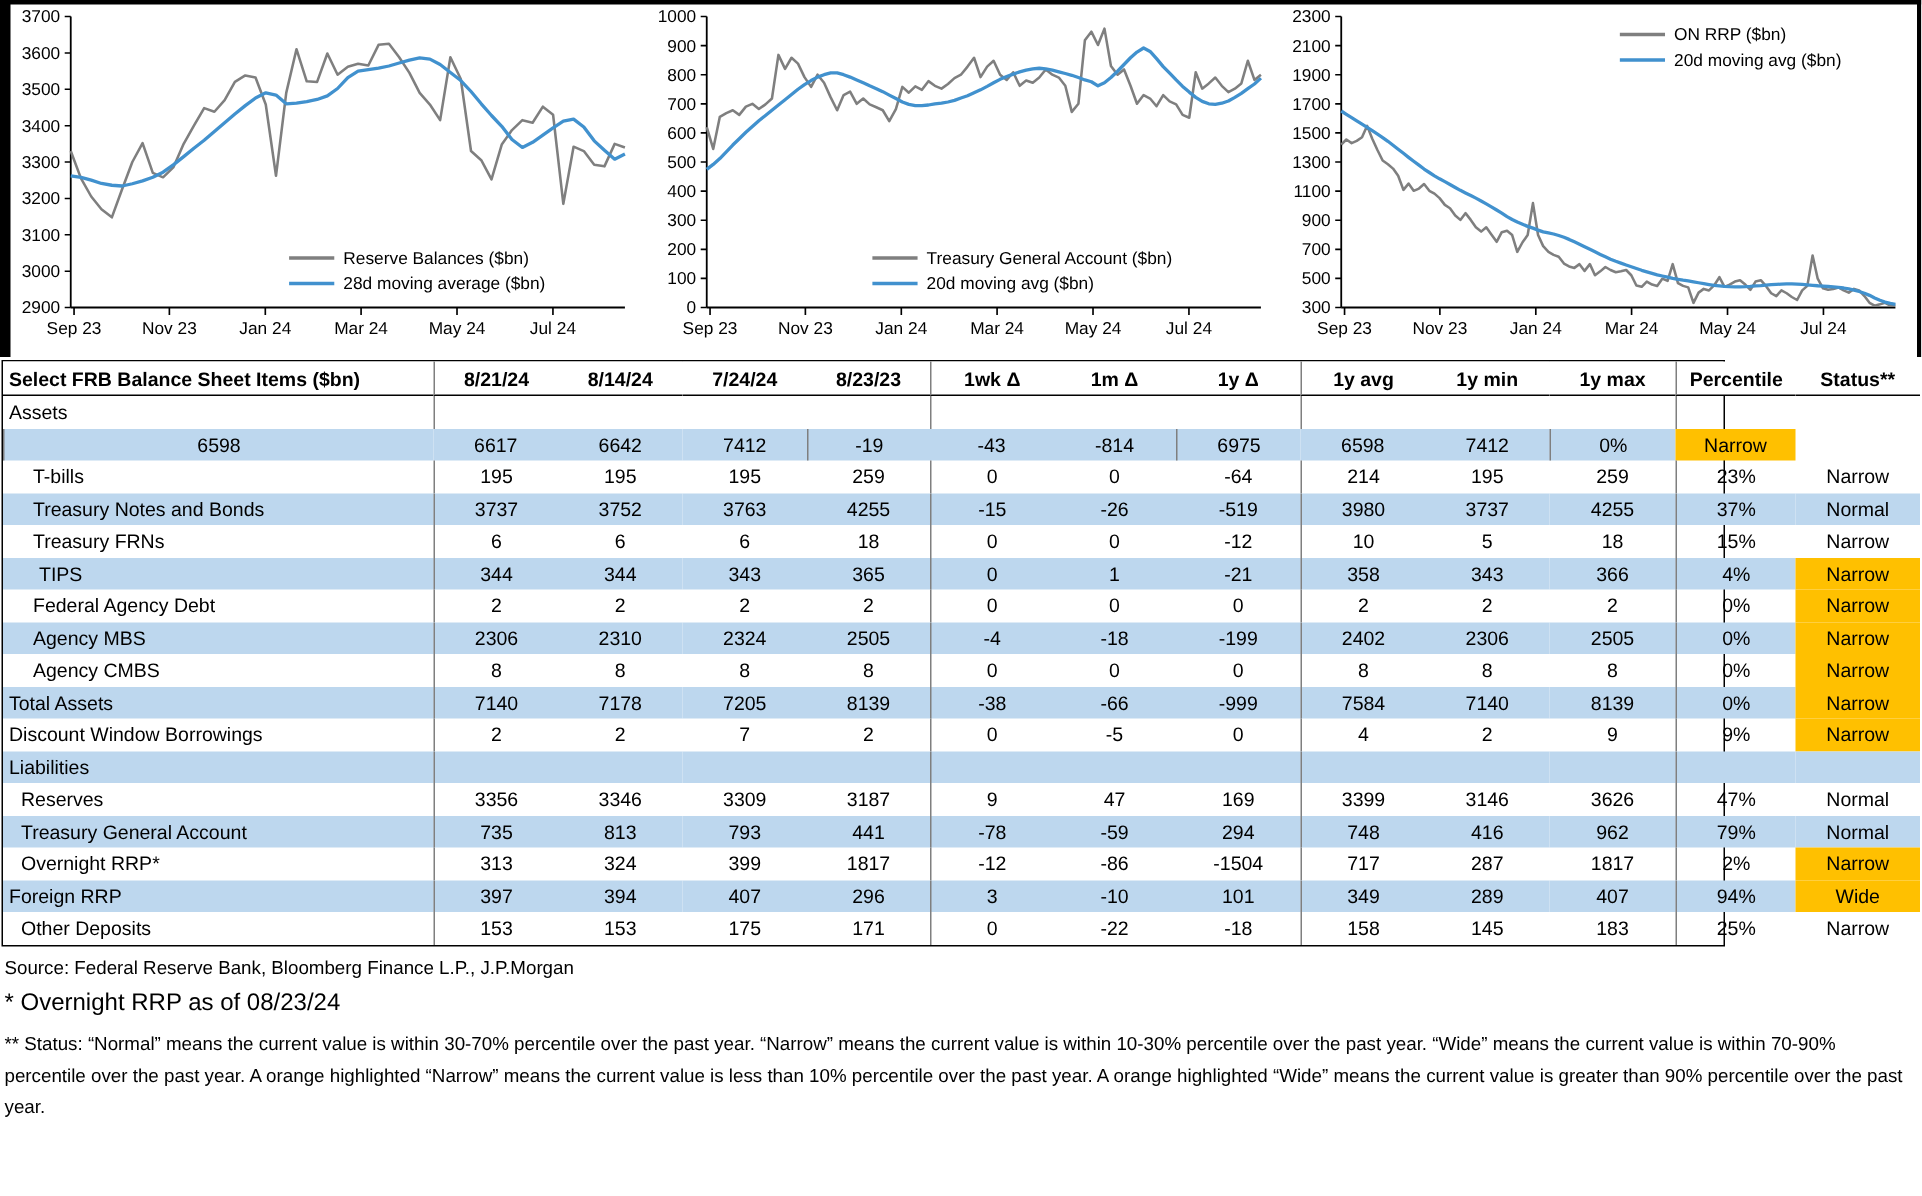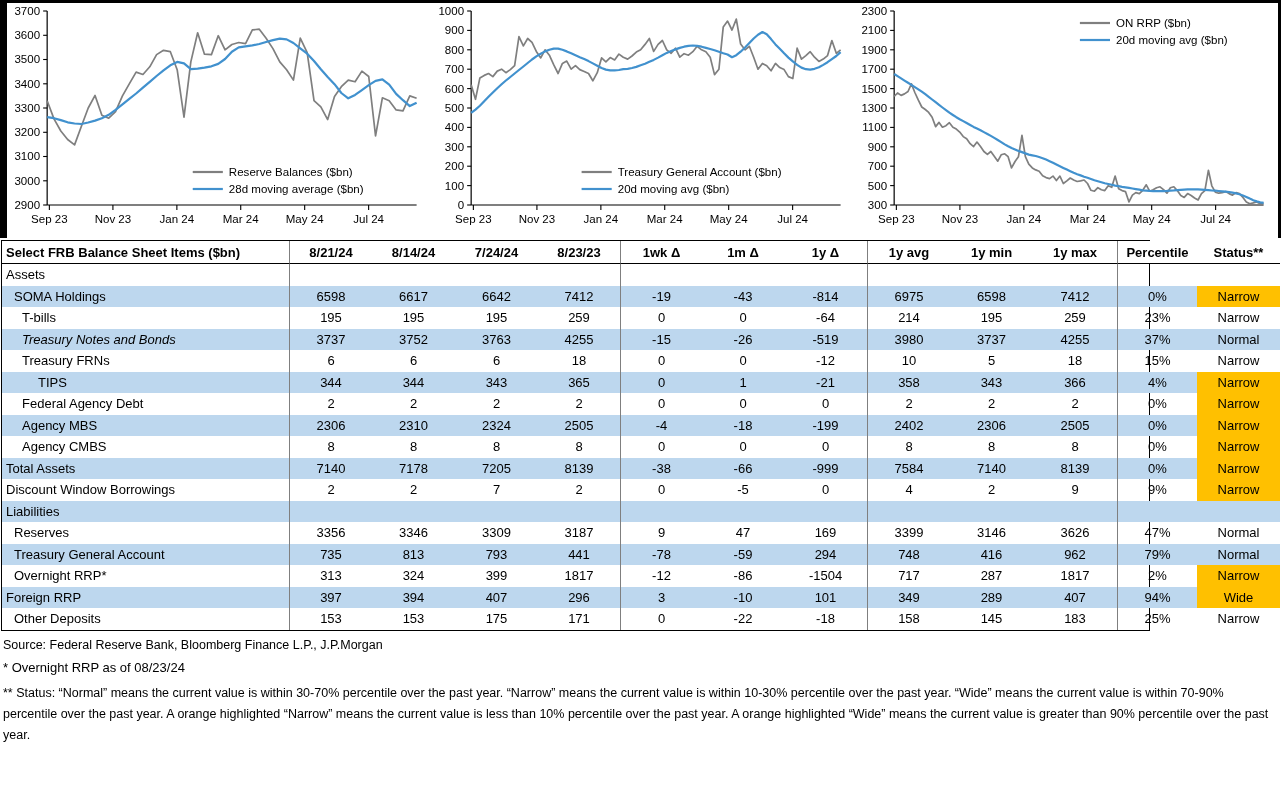--- a/index.html
+++ b/index.html
@@ -17,21 +17,21 @@
   .td{height:21.5px;display:flex;align-items:center;justify-content:center;box-sizing:border-box;
       white-space:nowrap;overflow:hidden;}
   .td.lbl{justify-content:flex-start;padding-left:4px;}
   .tr.head .td{height:23px;font-weight:bold;border-bottom:1.5px solid #000;background:#fff;}
   .gs{border-left:1.5px solid #7f7f7f;}
   .shade .td{background:#BDD7EE;}
   .section .td.lbl{font-weight:normal;}
   .td.hl{background:#FFC000 !important;}
   
   .src{margin:7px 0 0 3px;font-size:12.5px;}
-  .fn1{margin:8px 0 0 3px;font-size:13px;}
+  .fn1{margin:8px 0 0 3px;font-size:16px;}
   .fn2{margin:8px 3px 0 3px;font-size:12.5px;line-height:1.7;width:1272px;}
 </style>
 </head>
 <body>
 
 <div class="page">
   <div class="charts">
     <div class="chart">
       <svg id="chart-0" viewBox="0 0 422 232" preserveAspectRatio="none">
           <line x1="36" y1="202.0" x2="40" y2="202.0" stroke="#000" stroke-width="1.1"></line>
@@ -193,21 +193,20 @@
         <div class="td gs"></div>
         <div class="td"></div>
         <div class="td"></div>
         <div class="td gs"></div>
         <div class="td"></div>
         <div class="td"></div>
         <div class="td gs"></div>
         <div class="td"></div>
       </div>
       <div class="tr shade">
-        <div class="td lbl" style="padding-left: 12px;">SOMA Holdings</div>
         <div class="td gs">6598</div>
         <div class="td">6617</div>
         <div class="td">6642</div>
         <div class="td">7412</div>
         <div class="td gs">-19</div>
         <div class="td">-43</div>
         <div class="td">-814</div>
         <div class="td gs">6975</div>
         <div class="td">6598</div>
         <div class="td">7412</div>
@@ -223,21 +222,21 @@
         <div class="td gs">0</div>
         <div class="td">0</div>
         <div class="td">-64</div>
         <div class="td gs">214</div>
         <div class="td">195</div>
         <div class="td">259</div>
         <div class="td gs">23%</div>
         <div class="td">Narrow</div>
       </div>
       <div class="tr shade">
-        <div class="td lbl" style="padding-left: 20px; font-style: italic;">Treasury Notes and Bonds</div>
+        <div class="td lbl" style="padding-left: 20px;">Treasury Notes and Bonds</div>
         <div class="td gs">3737</div>
         <div class="td">3752</div>
         <div class="td">3763</div>
         <div class="td">4255</div>
         <div class="td gs">-15</div>
         <div class="td">-26</div>
         <div class="td">-519</div>
         <div class="td gs">3980</div>
         <div class="td">3737</div>
         <div class="td">4255</div>
@@ -253,21 +252,21 @@
         <div class="td gs">0</div>
         <div class="td">0</div>
         <div class="td">-12</div>
         <div class="td gs">10</div>
         <div class="td">5</div>
         <div class="td">18</div>
         <div class="td gs">15%</div>
         <div class="td">Narrow</div>
       </div>
       <div class="tr shade">
-        <div class="td lbl" style="padding-left: 36px;">TIPS</div>
+        <div class="td lbl" style="padding-left: 24px;">TIPS</div>
         <div class="td gs">344</div>
         <div class="td">344</div>
         <div class="td">343</div>
         <div class="td">365</div>
         <div class="td gs">0</div>
         <div class="td">1</div>
         <div class="td">-21</div>
         <div class="td gs">358</div>
         <div class="td">343</div>
         <div class="td">366</div>

